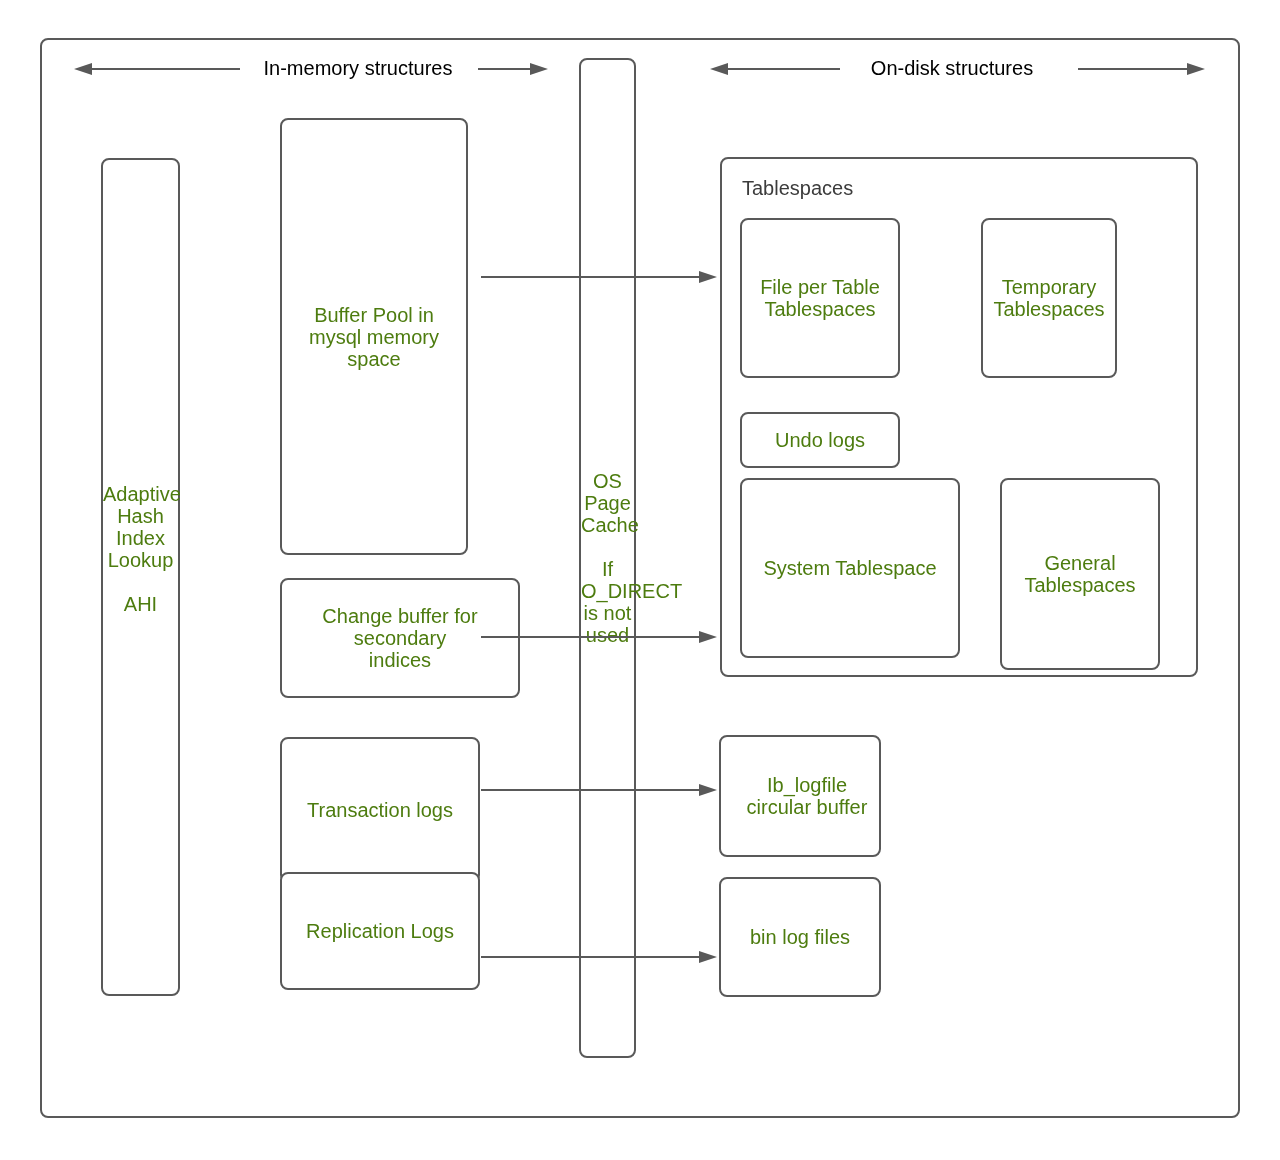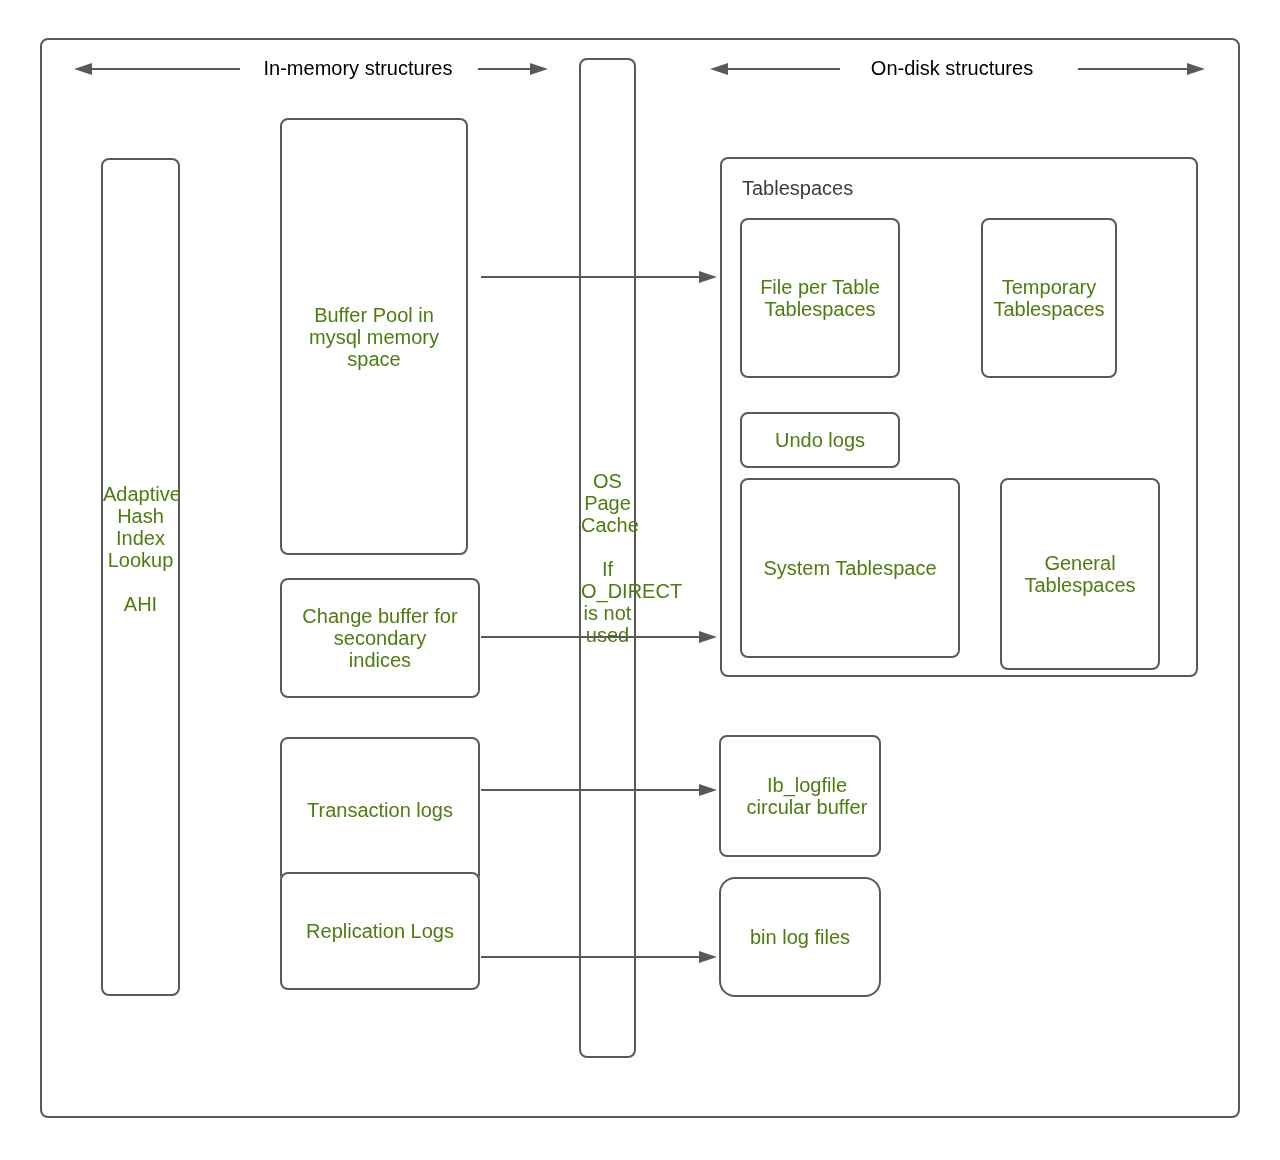--- a/index.html
+++ b/index.html
@@ -73,21 +73,21 @@
 
 AHI</div>
   </div>
 
   <div class="box" style="left:280px; top:118px; width:188px; height:437px;">
     <div class="label">Buffer Pool in
 mysql memory
 space</div>
   </div>
 
-  <div class="box" style="left:280px; top:578px; width:200px; height:120px;">
+  <div class="box" style="left:280px; top:578px; width:240px; height:120px;">
     <div class="label">Change buffer for
 secondary
 indices</div>
   </div>
 
   <div class="box" style="left:280px; top:737px; width:200px; height:146px;">
     <div class="label">Transaction logs</div>
   </div>
 
   <div class="box" style="left:280px; top:872px; width:200px; height:118px;">
@@ -130,21 +130,21 @@
   <div class="box" style="left:1000px; top:478px; width:160px; height:192px;">
     <div class="label">General
 Tablespaces</div>
   </div>
 
   <div class="box" style="left:719px; top:735px; width:162px; height:122px;padding-left:14px;">
     <div class="label">Ib_logfile
 circular buffer</div>
   </div>
 
-  <div class="box" style="left:719px; top:877px; width:162px; height:120px;border-radius:16px;">
+  <div class="box" style="left:719px; top:877px; width:162px; height:120px;">
     <div class="label">bin log files</div>
   </div>
 
   <svg class="arrow-layer" viewBox="0 0 1280 1160" xmlns="http://www.w3.org/2000/svg">
 
     <g>
       <line class="wire" x1="240" y1="69" x2="90" y2="69"></line>
       <polygon class="head" points="74,69 92,63 92,75"></polygon>
     </g>
     <g>

